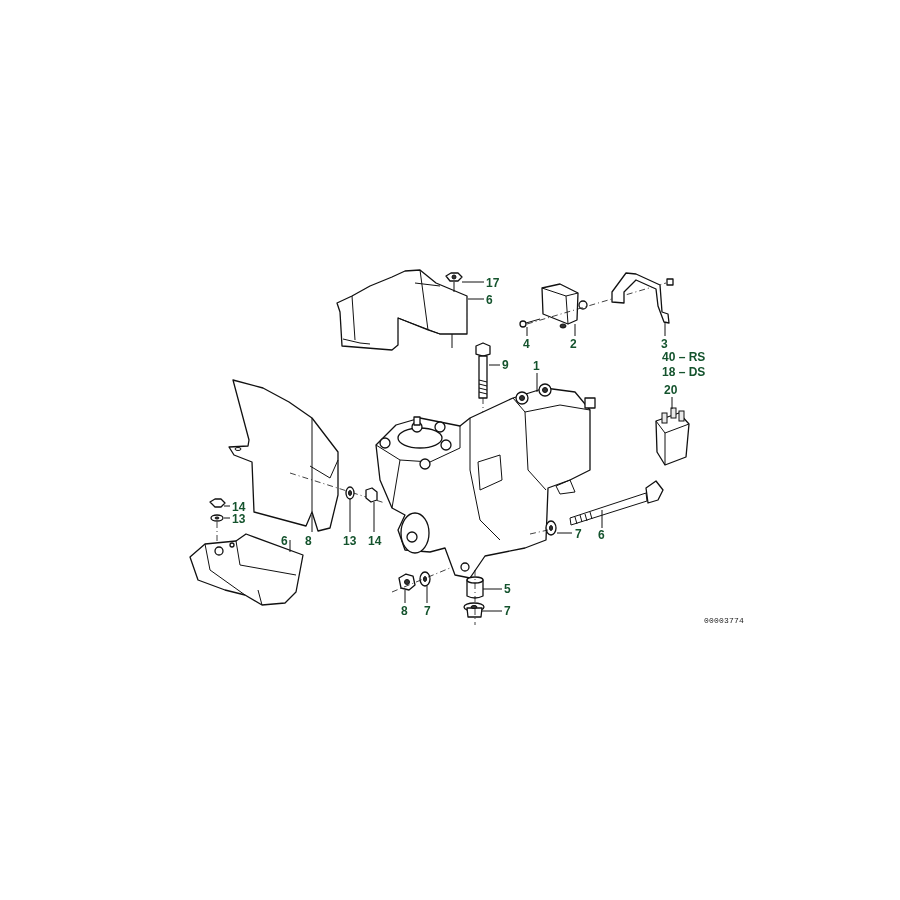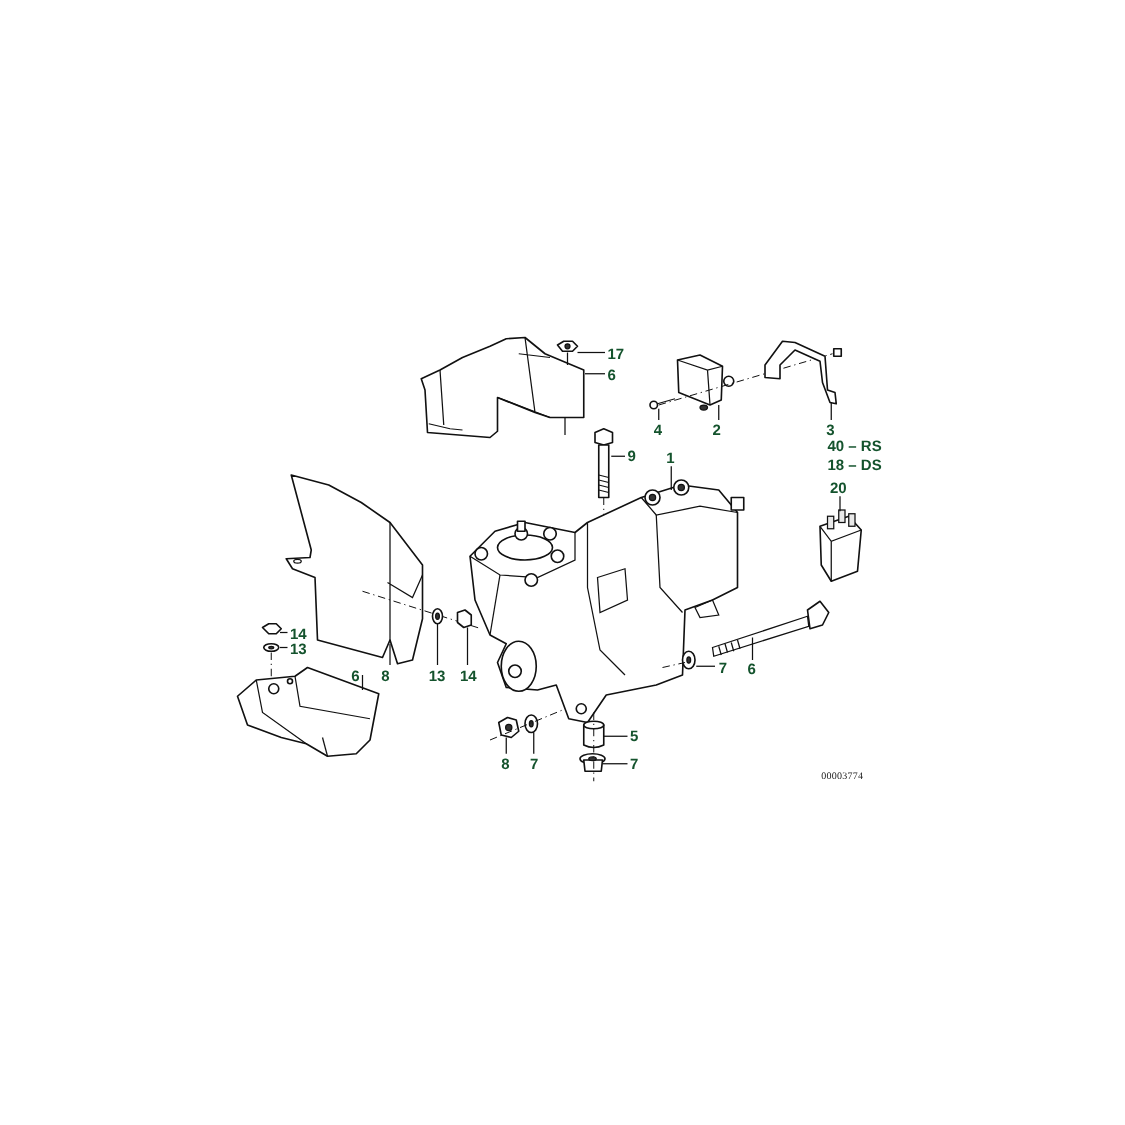--- a/index.html
+++ b/index.html
@@ -2,22 +2,22 @@
 <html><head>
 <meta charset="utf-8">
 <style>
   html, body { margin: 0; padding: 0; background: #ffffff; }
   body { width: 900px; height: 900px; position: relative; overflow: hidden;
          font-family: "Liberation Sans", sans-serif; }
   #diagram { position: absolute; left: 0; top: 0; width: 900px; height: 900px; }
   .callout { position: absolute; font-family: "Liberation Sans", sans-serif;
              font-weight: bold; font-size: 12px; color: #14532d; line-height: 12px;
              white-space: nowrap; }
-  .docnum { position: absolute; font-family: Liberation Serif, serif;
-            font-size: 8px; color: #222; letter-spacing: 0.2px; }
+  .docnum { position: absolute; font-family: Liberation Mono, monospace;
+            font-size: 8px; color: #222; letter-spacing: 0.2px; margin-left: 47px; }
   svg .part { fill: #ffffff; stroke: #111; stroke-width: 1.3; stroke-linejoin: round; }
   svg .thin { fill: none; stroke: #111; stroke-width: 1; }
   svg .lead { fill: none; stroke: #111; stroke-width: 1; }
   svg .axis { fill: none; stroke: #111; stroke-width: 0.8; stroke-dasharray: 6 3 1 3; }
   svg .shade { fill: #e9e9e9; stroke: #111; stroke-width: 1; }
   svg .dark { fill: #333; stroke: #111; stroke-width: 1; }
 </style>
 </head>
 <body>
 

